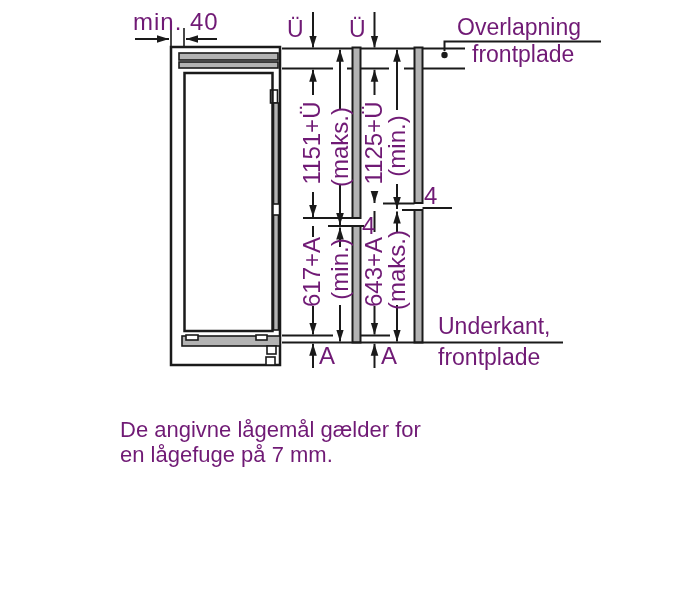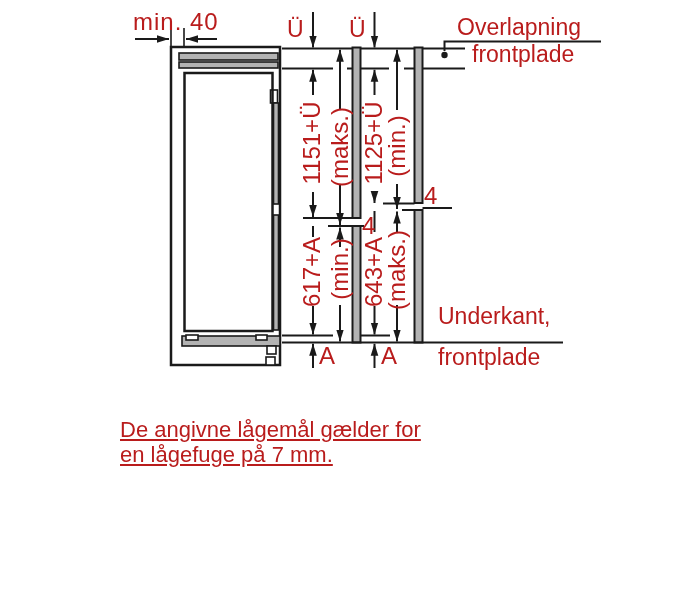--- a/index.html
+++ b/index.html
@@ -1,33 +1,33 @@
 <!DOCTYPE html>
 <html><head>
 <meta charset="utf-8">
 <style>
   html,body{margin:0;padding:0;background:#fff;}
   .stage{
     position:relative;width:700px;height:600px;background:#fff;overflow:hidden;
-    font-family:"Liberation Sans", sans-serif;color:#b91c1c;
+    font-family:"Liberation Sans", sans-serif;color:#701a75;
   }
   .stage svg{position:absolute;left:0;top:0;}
   .ln{stroke:#1a1a1a;stroke-width:2;fill:none;}
   .thin{stroke-width:1.6;}
   .thick{stroke-width:2.5;}
   .gfill{fill:#b3b3b3;stroke:#1a1a1a;stroke-width:1.6;}
   .wfill{fill:#ffffff;stroke:#1a1a1a;stroke-width:1.6;}
   .panel{fill:#b3b3b3;stroke:#1a1a1a;stroke-width:2;}
   .lbl{position:absolute;white-space:nowrap;line-height:1.05;font-size:23px;}
   .rot{
     position:absolute;white-space:nowrap;line-height:1;font-size:24px;
     transform:translate(-50%,-50%) rotate(-90deg);
   }
   .big{font-size:24px;}
-  .note{font-size:22px;line-height:25px;text-decoration:underline;}
+  .note{font-size:22px;line-height:25px;}
 </style>
 </head>
 <body>
 
 <div class="stage">
 
   <svg width="700" height="600" viewBox="0 0 700 600">
     <defs>
       <marker id="ah" markerUnits="userSpaceOnUse" markerWidth="14" markerHeight="10" refX="12" refY="5" orient="auto">
         <path d="M0,1.2 L12,5 L0,8.8 Z" fill="#1a1a1a"></path>
@@ -132,21 +132,21 @@
   <div class="rot" style="left:397px;top:146px;">(min.)</div>
 
   <div class="lbl big" style="left:362px;top:213px;">4</div>
   <div class="lbl big" style="left:424px;top:183px;">4</div>
 
   <div class="rot" style="left:312px;top:272px;">617+A</div>
   <div class="rot" style="left:340px;top:269px;">(min.)</div>
   <div class="rot" style="left:374px;top:272px;">643+A</div>
   <div class="rot" style="left:397px;top:270px;">(maks.)</div>
 
-  <div class="lbl" style="left:438px;top:304px;">Underkant,</div>
+  <div class="lbl" style="left:438px;top:314px;">Underkant,</div>
   <div class="lbl" style="left:438px;top:345px;">frontplade</div>
 
   <div class="lbl big" style="left:319px;top:343px;">A</div>
   <div class="lbl big" style="left:381px;top:343px;">A</div>
 
   <div class="lbl note" style="left:120px;top:417px;">
     <div>De angivne lågemål gælder for</div>
     <div>en lågefuge på 7 mm.</div>
   </div>
 

